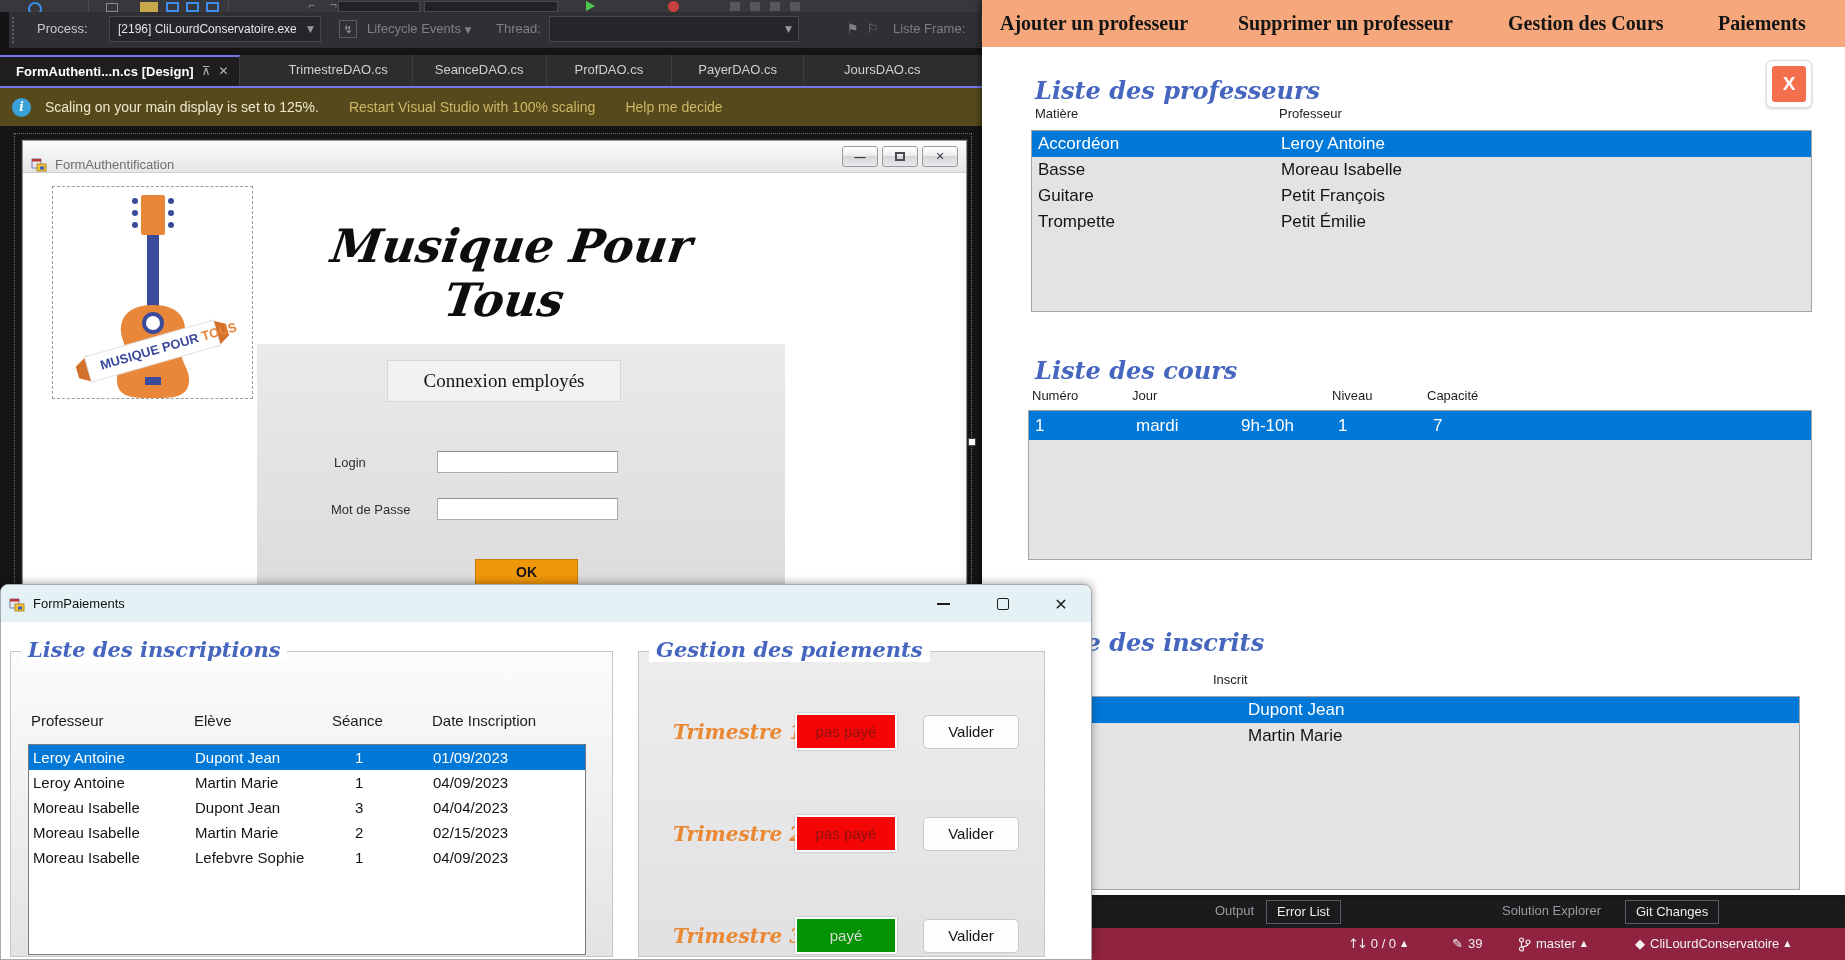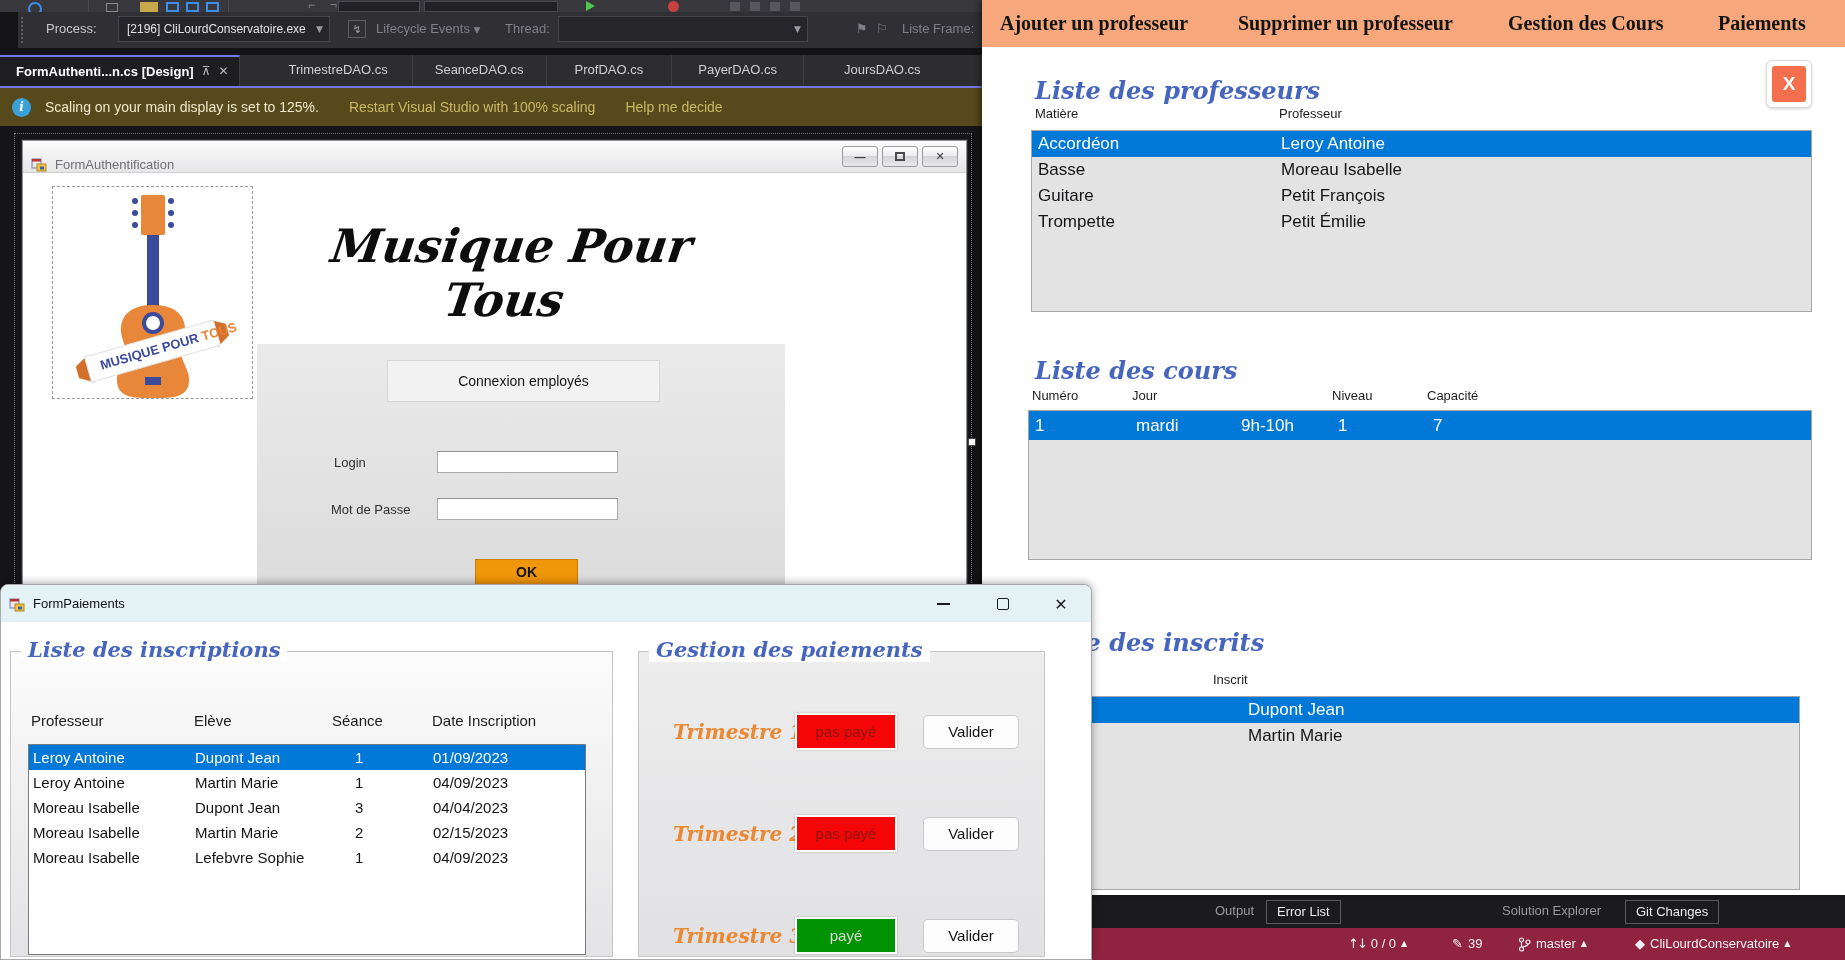--- a/index.html
+++ b/index.html
@@ -3,21 +3,21 @@
 <meta charset="utf-8">
 <style>
   *{margin:0;padding:0;box-sizing:border-box;}
   html,body{width:1845px;height:960px;}
   body{position:relative;overflow:hidden;font-family:"Liberation Sans",sans-serif;background:#141416;}
   .abs{position:absolute;}
   .glyph{font-family:"DejaVu Sans",sans-serif;}
 
   
   #vs-topstrip{left:0;top:0;width:1845px;height:12px;background:#37373c;overflow:hidden;}
-  #vs-toolbar{left:18px;top:12px;width:1530px;height:36px;background:#2f2f34;color:#c8c8cc;font-size:13px;}
+  #vs-toolbar{left:9px;top:12px;width:1530px;height:36px;background:#2f2f34;color:#c8c8cc;font-size:13px;}
   .vs-drop{position:absolute;background:#25252a;border:1px solid #46464c;color:#e4e4e6;font-size:12px;line-height:24px;padding:0 20px 0 8px;height:26px;top:4px;}
   .vs-caret{position:absolute;right:6px;top:0;color:#9a9aa0;font-size:9px;line-height:24px;}
   .vs-label{position:absolute;top:9px;}
   .dim{color:#7f7f86;}
   #tabstrip{left:0;top:55px;width:1845px;height:31px;background:#2d2d30;display:flex;}
   .tab{height:31px;color:#cfcfd2;font-size:13px;line-height:29px;padding:0 16px;border-right:1px solid #3c3c41;white-space:nowrap;}
   .tab.active{background:#1e1e21;border-top:2px solid #7776e8;color:#fff;font-weight:bold;display:flex;align-items:center;gap:8px;padding-right:10px;}
   .tab-ico{color:#b9b9bd;font-size:12px;font-weight:normal;}
   #tab-underline{left:0;top:86px;width:1845px;height:2px;background:#7776e8;}
   #infobar{left:0;top:88px;width:1845px;height:38px;background:#564a1c;display:flex;align-items:center;font-size:14px;}
@@ -40,21 +40,21 @@
   #auth-win{left:22px;top:140px;width:945px;height:445px;background:#fff;border:1px solid #8f8f94;box-shadow:0 0 0 1px #2a2a2c;}
   #auth-title{height:32px;background:linear-gradient(#fbfbfb,#e6e6e8);border-bottom:1px solid #cfcfd2;display:flex;align-items:flex-end;}
   .form-ico{width:16px;height:16px;margin:0 8px 0 8px;}
   #auth-title .t{color:#707074;font-size:13px;}
   .w7btns{position:absolute;right:8px;top:5px;display:flex;gap:4px;}
   .w7btn{width:36px;height:21px;border:1px solid #9a9aa0;border-radius:3px;background:linear-gradient(#fefefe,#ececee 45%,#d4d4d8 50%,#e9e9eb);display:flex;align-items:center;justify-content:center;color:#3a3a3e;font-size:11px;font-weight:bold;}
   .w7sq{width:10px;height:9px;border:2px solid #4a4a4e;}
   #logo-box{left:29px;top:45px;width:201px;height:213px;border:1px dashed #9a9a9a;background:#fff;}
   #brand{left:240px;top:78px;width:490px;text-align:center;font-family:"DejaVu Serif",serif;font-style:italic;font-weight:bold;font-size:46px;color:#0d0d0d;transform:skewX(-8deg);}
   #conn-panel{left:234px;top:203px;width:528px;height:242px;background:linear-gradient(#eaeaea,#dcdcdc);}
-  #conn-title{left:130px;top:16px;width:273px;height:42px;background:rgba(248,248,248,.65);border:1px solid #d6d6d6;text-align:center;line-height:40px;font-size:14px;color:#141414;}
+  #conn-title{left:130px;top:16px;width:234px;height:42px;background:rgba(248,248,248,.65);border:1px solid #d6d6d6;text-align:center;line-height:40px;font-size:19px;color:#141414;font-family:Liberation Serif, serif;}
   .fld-label{font-size:13px;color:#2e2e30;}
   .fld{position:absolute;width:181px;height:22px;background:#fff;border:1px solid #ababab;border-top-color:#8f8f8f;font-size:13px;padding:0 4px;}
   #ok-btn{left:218px;top:215px;width:103px;height:27px;background:#f09609;border:1px solid #c87d00;color:#141414;font-weight:bold;font-size:14px;text-align:center;line-height:25px;}
 
   
   #gest-win{left:982px;top:0;width:863px;height:895px;background:#fff;box-shadow:-2px 0 6px rgba(0,0,0,.45);}
   #gest-menu{left:0;top:0;width:863px;height:47px;background:var(--menu-bar);}
   .menu-item{position:absolute;top:0;height:47px;line-height:47px;font-family:"Liberation Serif",serif;font-weight:bold;font-size:20px;color:#141414;cursor:pointer;}
   #gest-close{left:784px;top:60px;width:46px;height:48px;background:#fff;border:1px solid #dcdcdc;border-radius:6px;box-shadow:0 1px 3px rgba(0,0,0,.18);padding:5px;}
   #gest-close .inner{width:100%;height:100%;background:var(--close-accent);border-radius:3px;color:#fff;font-weight:bold;font-size:19px;text-align:center;line-height:36px;}

